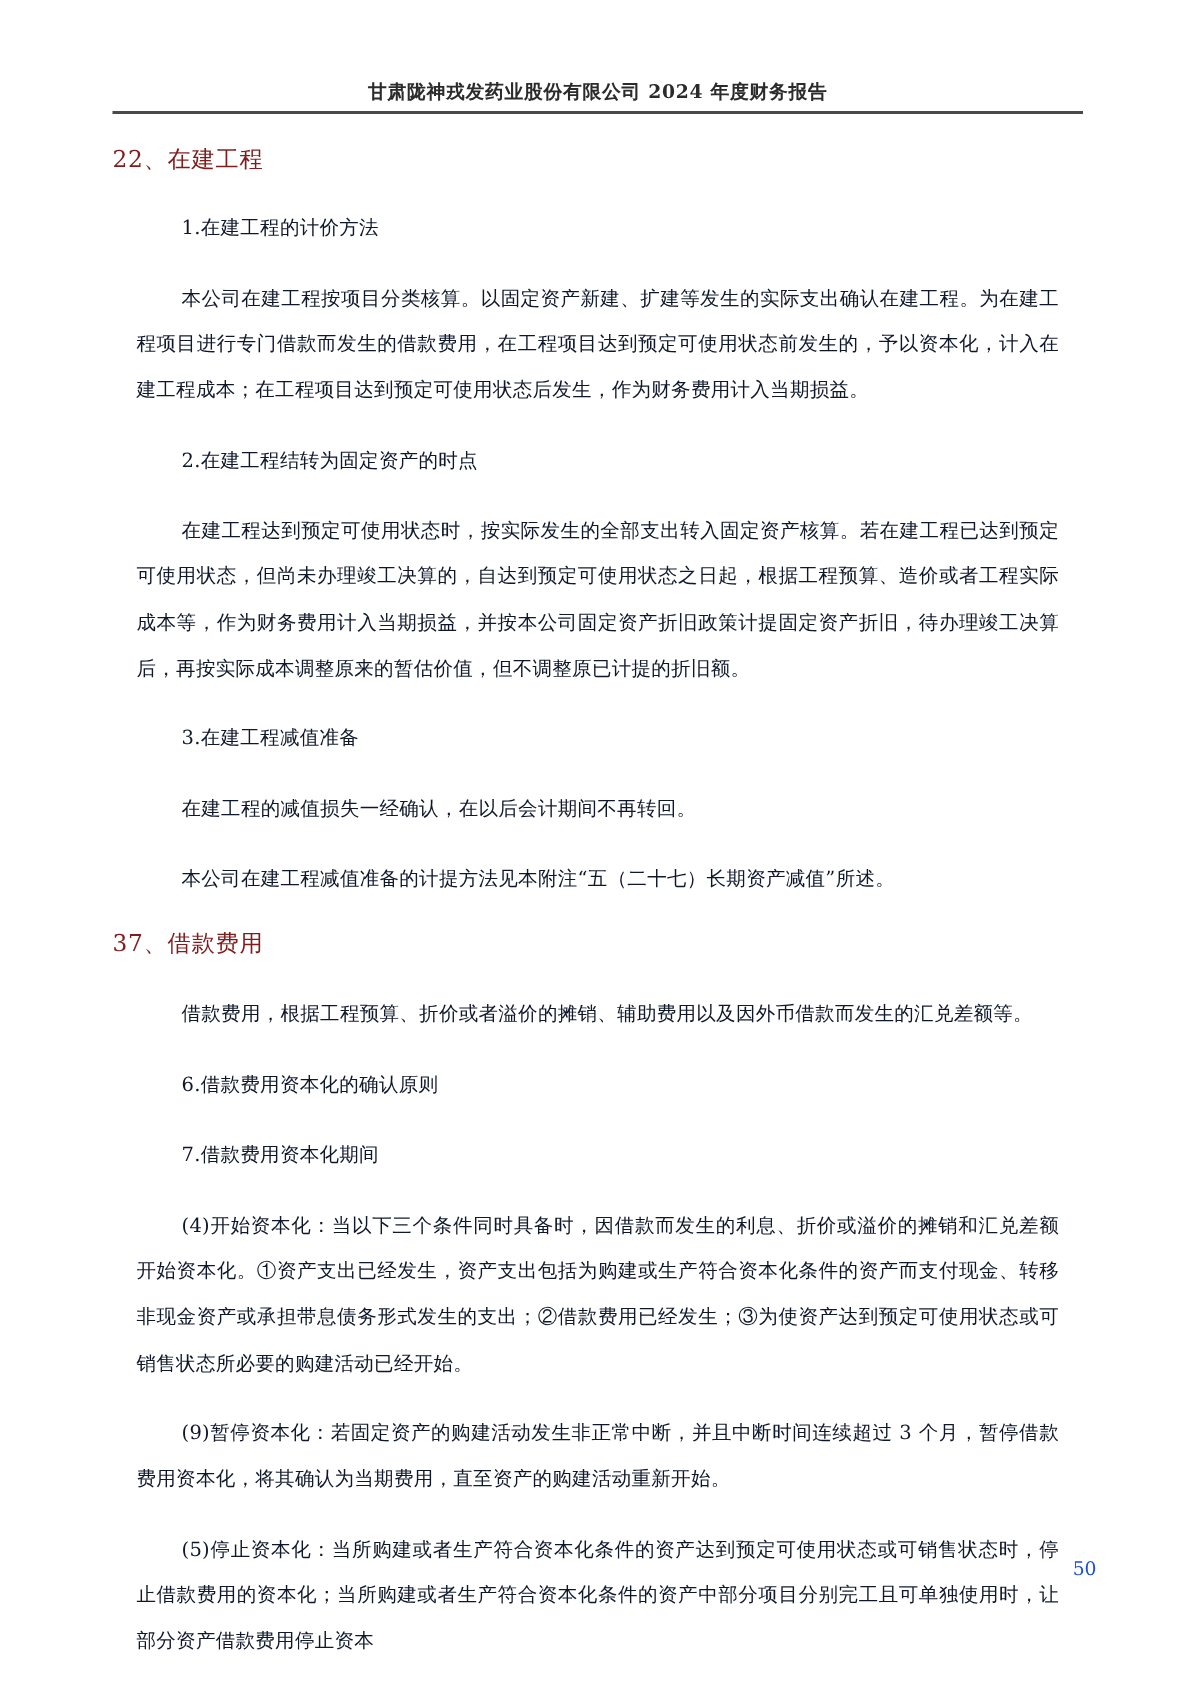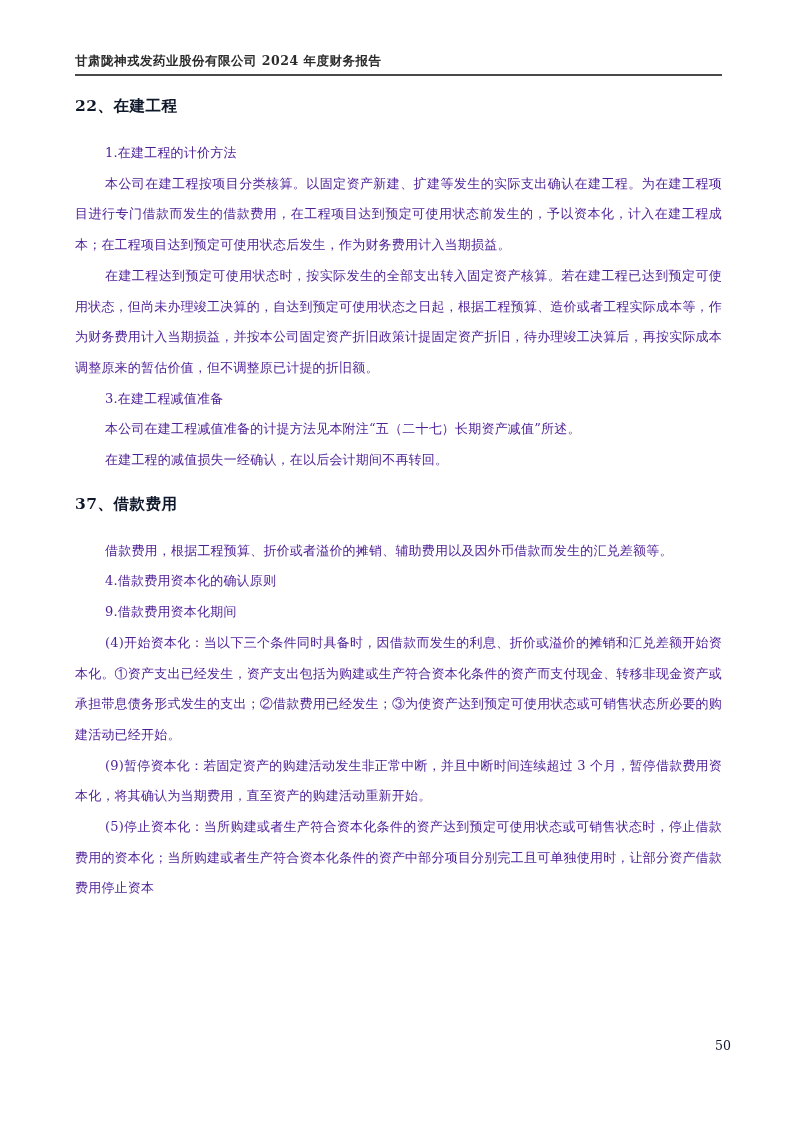--- a/index.html
+++ b/index.html
@@ -16,85 +16,86 @@
     font-family: "DejaVu Serif", "Liberation Serif", serif;
     color: #212121;
   }
   .content {
     position: absolute;
     left: 75px;
     top: 53px;
     width: 647px;
   }
   .report-header {
-    text-align: left;
+    text-align: center;
     font-size: 12.5px;
     font-weight: 700;
     line-height: 16px;
     letter-spacing: 0.5px;
     color: #2b2b2b;
     padding-bottom: 5px;
     border-bottom: 2px solid #4a4a4a;
   }
   .section-heading {
     font-size: 15.5px;
-    font-weight: 700;
-    color: #0f172a;
+    font-weight: 400;
+    color: #7f1d1d;
     letter-spacing: 0.5px;
   }
   .heading-22 {
     margin: 20px 0 22px 0;
     line-height: 20px;
   }
   .heading-23 {
     margin: 17px 0 22px 0;
     line-height: 21px;
   }
   .para {
-    margin: 0;
+    margin: 16px;
     font-size: 13px;
     line-height: 30.7px;
     text-align: justify;
     text-indent: 30px;
     letter-spacing: 0.2px;
-    color: #4c1d95;
+    color: #0f172a;
   }
   .page-number {
     position: absolute;
     top: 1038px;
     right: 62px;
     font-size: 12.5px;
-    color: #0f172a;
+    color: #1d4ed8;
   }
 </style>
 </head>
 <body>
 
 <div class="page">
   <div class="content">
 
     <div class="report-header">
       <span>甘肃陇神戎发药业股份有限公司 2024 年度财务报告</span>
     </div>
 
     <div>
       <div class="section-heading heading-22">22、在建工程</div>
       <p class="para">1.在建工程的计价方法</p>
       <p class="para">本公司在建工程按项目分类核算。以固定资产新建、扩建等发生的实际支出确认在建工程。为在建工程项目进行专门借款而发生的借款费用，在工程项目达到预定可使用状态前发生的，予以资本化，计入在建工程成本；在工程项目达到预定可使用状态后发生，作为财务费用计入当期损益。</p>
+      <p class="para">2.在建工程结转为固定资产的时点</p>
       <p class="para">在建工程达到预定可使用状态时，按实际发生的全部支出转入固定资产核算。若在建工程已达到预定可使用状态，但尚未办理竣工决算的，自达到预定可使用状态之日起，根据工程预算、造价或者工程实际成本等，作为财务费用计入当期损益，并按本公司固定资产折旧政策计提固定资产折旧，待办理竣工决算后，再按实际成本调整原来的暂估价值，但不调整原已计提的折旧额。</p>
       <p class="para">3.在建工程减值准备</p>
+      <p class="para">在建工程的减值损失一经确认，在以后会计期间不再转回。</p>
       <p class="para">本公司在建工程减值准备的计提方法见本附注“五（二十七）长期资产减值”所述。</p>
-      <p class="para">在建工程的减值损失一经确认，在以后会计期间不再转回。</p>
     </div>
 
     <div>
       <div class="section-heading heading-23">37、借款费用</div>
       <p class="para">借款费用，根据工程预算、折价或者溢价的摊销、辅助费用以及因外币借款而发生的汇兑差额等。</p>
-      <p class="para">4.借款费用资本化的确认原则</p>
-      <p class="para">9.借款费用资本化期间</p>
+      <p class="para">6.借款费用资本化的确认原则</p>
+      <p class="para">7.借款费用资本化期间</p>
       <p class="para">(4)开始资本化：当以下三个条件同时具备时，因借款而发生的利息、折价或溢价的摊销和汇兑差额开始资本化。①资产支出已经发生，资产支出包括为购建或生产符合资本化条件的资产而支付现金、转移非现金资产或承担带息债务形式发生的支出；②借款费用已经发生；③为使资产达到预定可使用状态或可销售状态所必要的购建活动已经开始。</p>
       <p class="para">(9)暂停资本化：若固定资产的购建活动发生非正常中断，并且中断时间连续超过 3 个月，暂停借款费用资本化，将其确认为当期费用，直至资产的购建活动重新开始。</p>
       <p class="para">(5)停止资本化：当所购建或者生产符合资本化条件的资产达到预定可使用状态或可销售状态时，停止借款费用的资本化；当所购建或者生产符合资本化条件的资产中部分项目分别完工且可单独使用时，让部分资产借款费用停止资本</p>
     </div>
 
   </div>
 
   <div class="page-number">50</div>
 </div>
 

